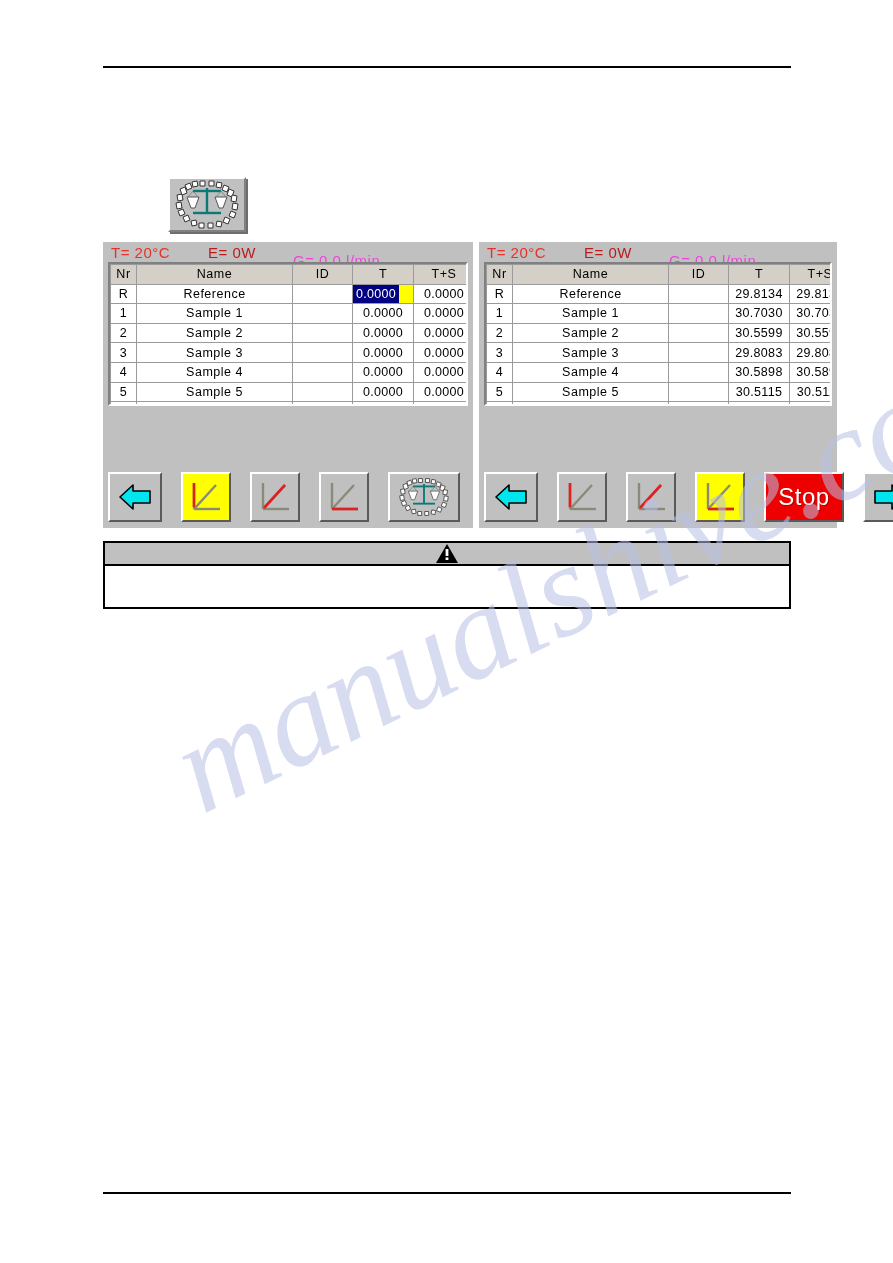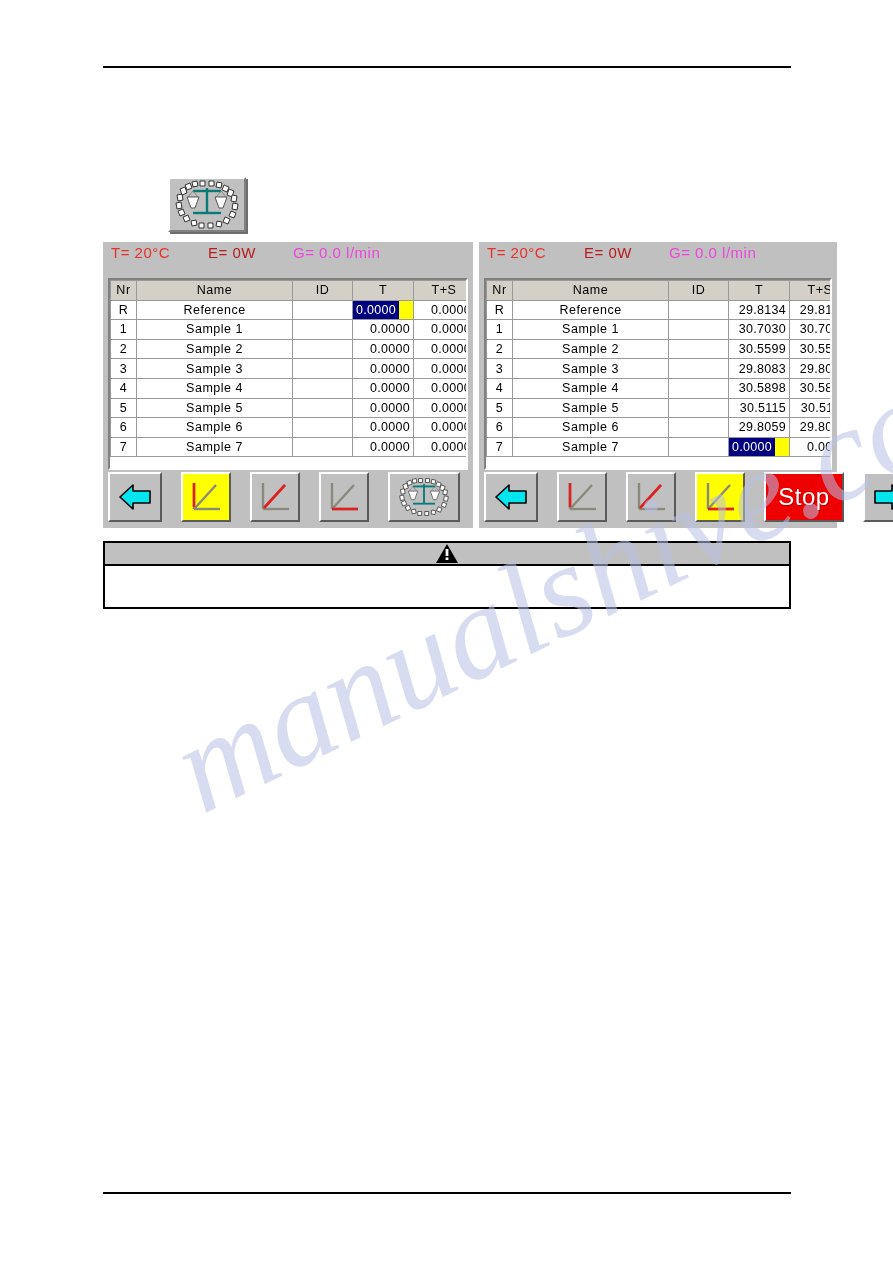--- a/index.html
+++ b/index.html
@@ -72,33 +72,33 @@
     color: #000;
     white-space: nowrap;
   }
   .status-line .st {
     position: absolute;
     top: 2px;
     letter-spacing: 0.5px;
   }
   .st-temp { left: 8px;   color: #e8312a; }
   .st-pow  { left: 105px; color: #b91c1c; }
-  .st-flow { left: 190px; color: #ee44dd; }
+  .st-flow { left: 190px; color: #ee44dd; margin-top: 8px; }
 
   
   .table-frame {
     position: relative;
-    margin: 16px 5px;
+    margin: 0 5px;
     background: #ffffff;
     border-top: 2px solid #808080;
     border-left: 2px solid #808080;
     border-right: 2px solid #ffffff;
     border-bottom: 2px solid #ffffff;
     box-sizing: border-box;
-    height: 192px;
+    height: 144px;
     overflow: hidden;
   }
   table.grid {
     border-collapse: collapse;
     width: 100%;
     table-layout: fixed;
     font-size: 12.5px;
     color: #000;
   }
   table.grid th, table.grid td {
@@ -112,21 +112,21 @@
   table.grid th {
     background: #d4d0c8;
     font-weight: normal;
     text-align: center;
     letter-spacing: 0.6px;
   }
   table.grid td { background: #ffffff; }
   td.c-nr   { background: #e8e8e8; text-align: center; width: 26px; letter-spacing: .5px;}
   td.c-name { text-align: center; letter-spacing: .5px; }
   td.c-id   { background: #f2f2f2; }
-  td.c-num  { text-align: right; letter-spacing: .3px; }
+  td.c-num  { text-align: center; letter-spacing: .3px; }
   td.c-num.edit {
     background: #ffff00;
     padding: 0;
     position: relative;
   }
   td.c-num.edit .sel {
     display: inline-block;
     background: #000080;
     color: #ffffff;
     padding: 1px 3px 0 3px;

